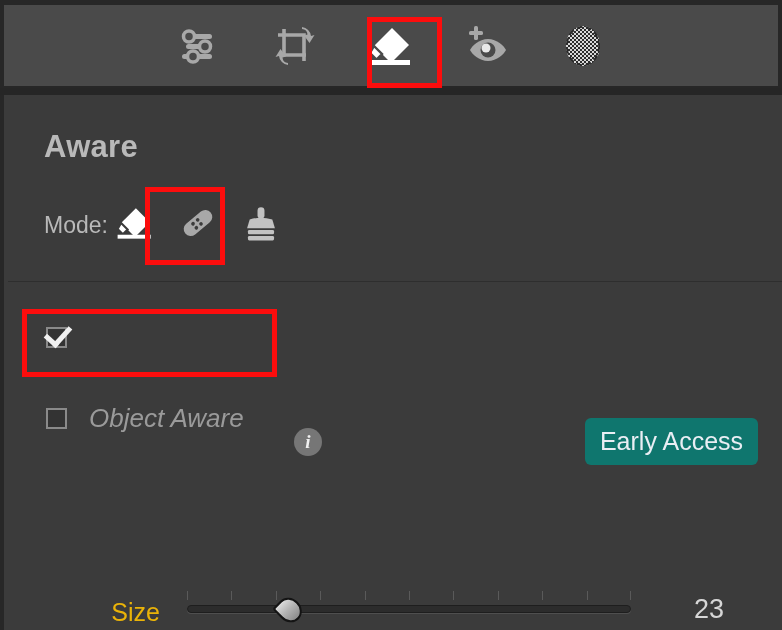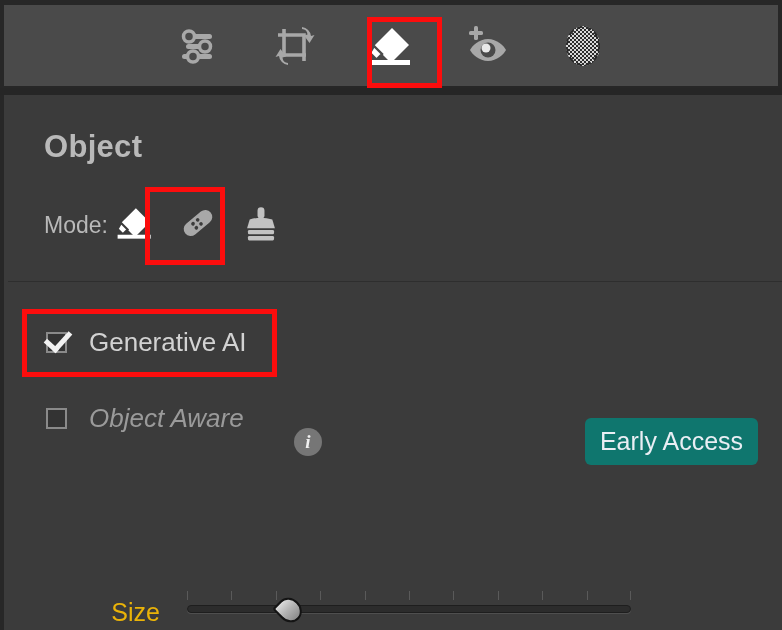--- a/index.html
+++ b/index.html
@@ -319,21 +319,21 @@
       </span>
     </div>
 
     <div class="annot" style="left:363px; top:12px; width:75px; height:71px;"></div>
   </div>
 
   <div id="gap-strip"></div>
 
   <div id="panel">
 
-    <div id="panel-title">Object</div>
+    <div id="panel-title">Aware</div>
 
     <div id="mode-row">
       <span id="mode-label">Mode:</span>
 
       <div class="mode-btn">
         <span>
           <svg width="40" height="40" viewBox="0 0 46 46">
             <path d="M24 6 L40 22 L23 39 L7 23 Z" fill="#ffffff"></path>
             <path d="M7 23 L14.5 30.5 L9 36 L3 30 Z" fill="#ffffff" stroke="#3b3b3b" stroke-width="2.4"></path>
             <rect x="3" y="36.5" width="38" height="4.5" fill="#ffffff"></rect>
@@ -370,21 +370,20 @@
         </span>
       </div>
     </div>
 
     <div class="annot" style="left:141px; top:92px; width:80px; height:78px;"></div>
 
     <div class="divider" id="divider-1"></div>
 
     <div class="chk-row" id="row-genai">
       <span class="checkbox checked"></span>
-      <span class="chk-label">Generative AI</span>
     </div>
 
     <div class="annot" style="left:18px; top:214px; width:255px; height:68px;"></div>
 
     <div id="info-icon">i</div>
 
     <div class="chk-row" id="row-objaware">
       <span class="checkbox"></span>
       <span class="chk-label dim">Object Aware</span>
     </div>
@@ -403,16 +402,17 @@
             <span class="tick" style="left:50%"></span>
           <span class="tick" style="left:60%"></span>
             <span class="tick" style="left:70%"></span>
           <span class="tick" style="left:80%"></span>
             <span class="tick" style="left:90%"></span>
           <span class="tick" style="left:99.8%"></span>
         </div>
         <div class="sl-track"></div>
         <div class="sl-handle" style="left:23%"></div>
       </div>
+      <span class="sl-value">23</span>
     </div>
 
   </div>
 </div>
 
 </body></html>

